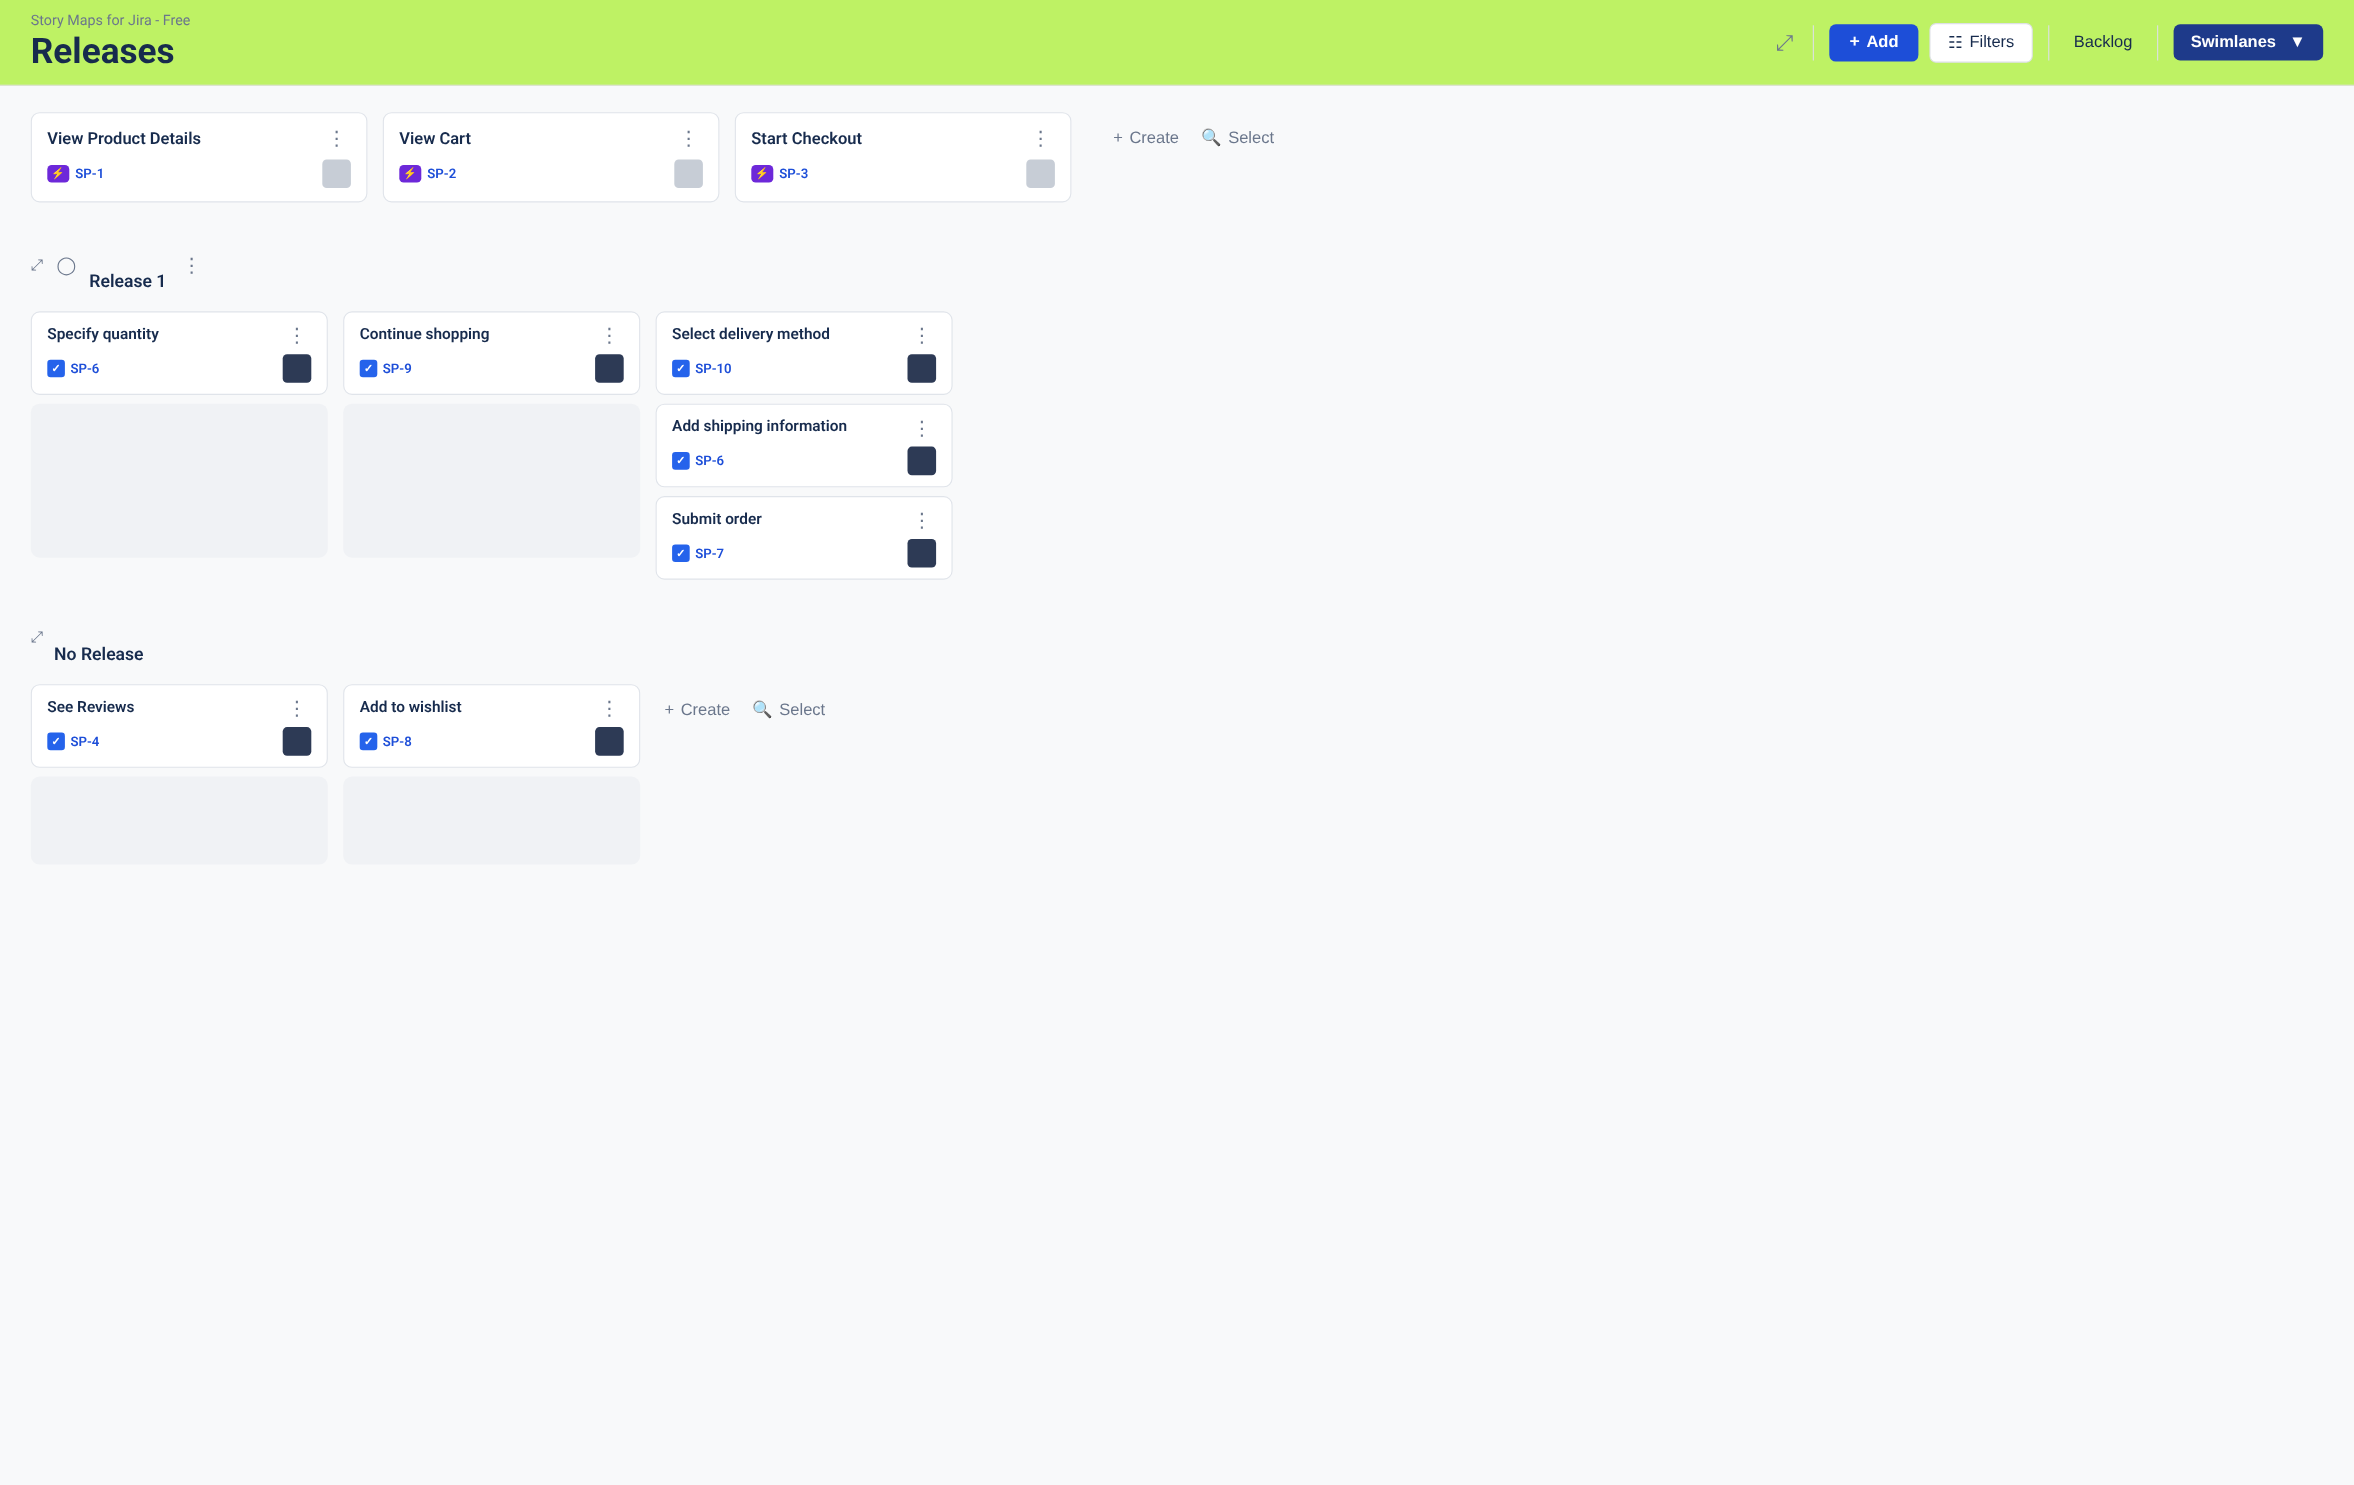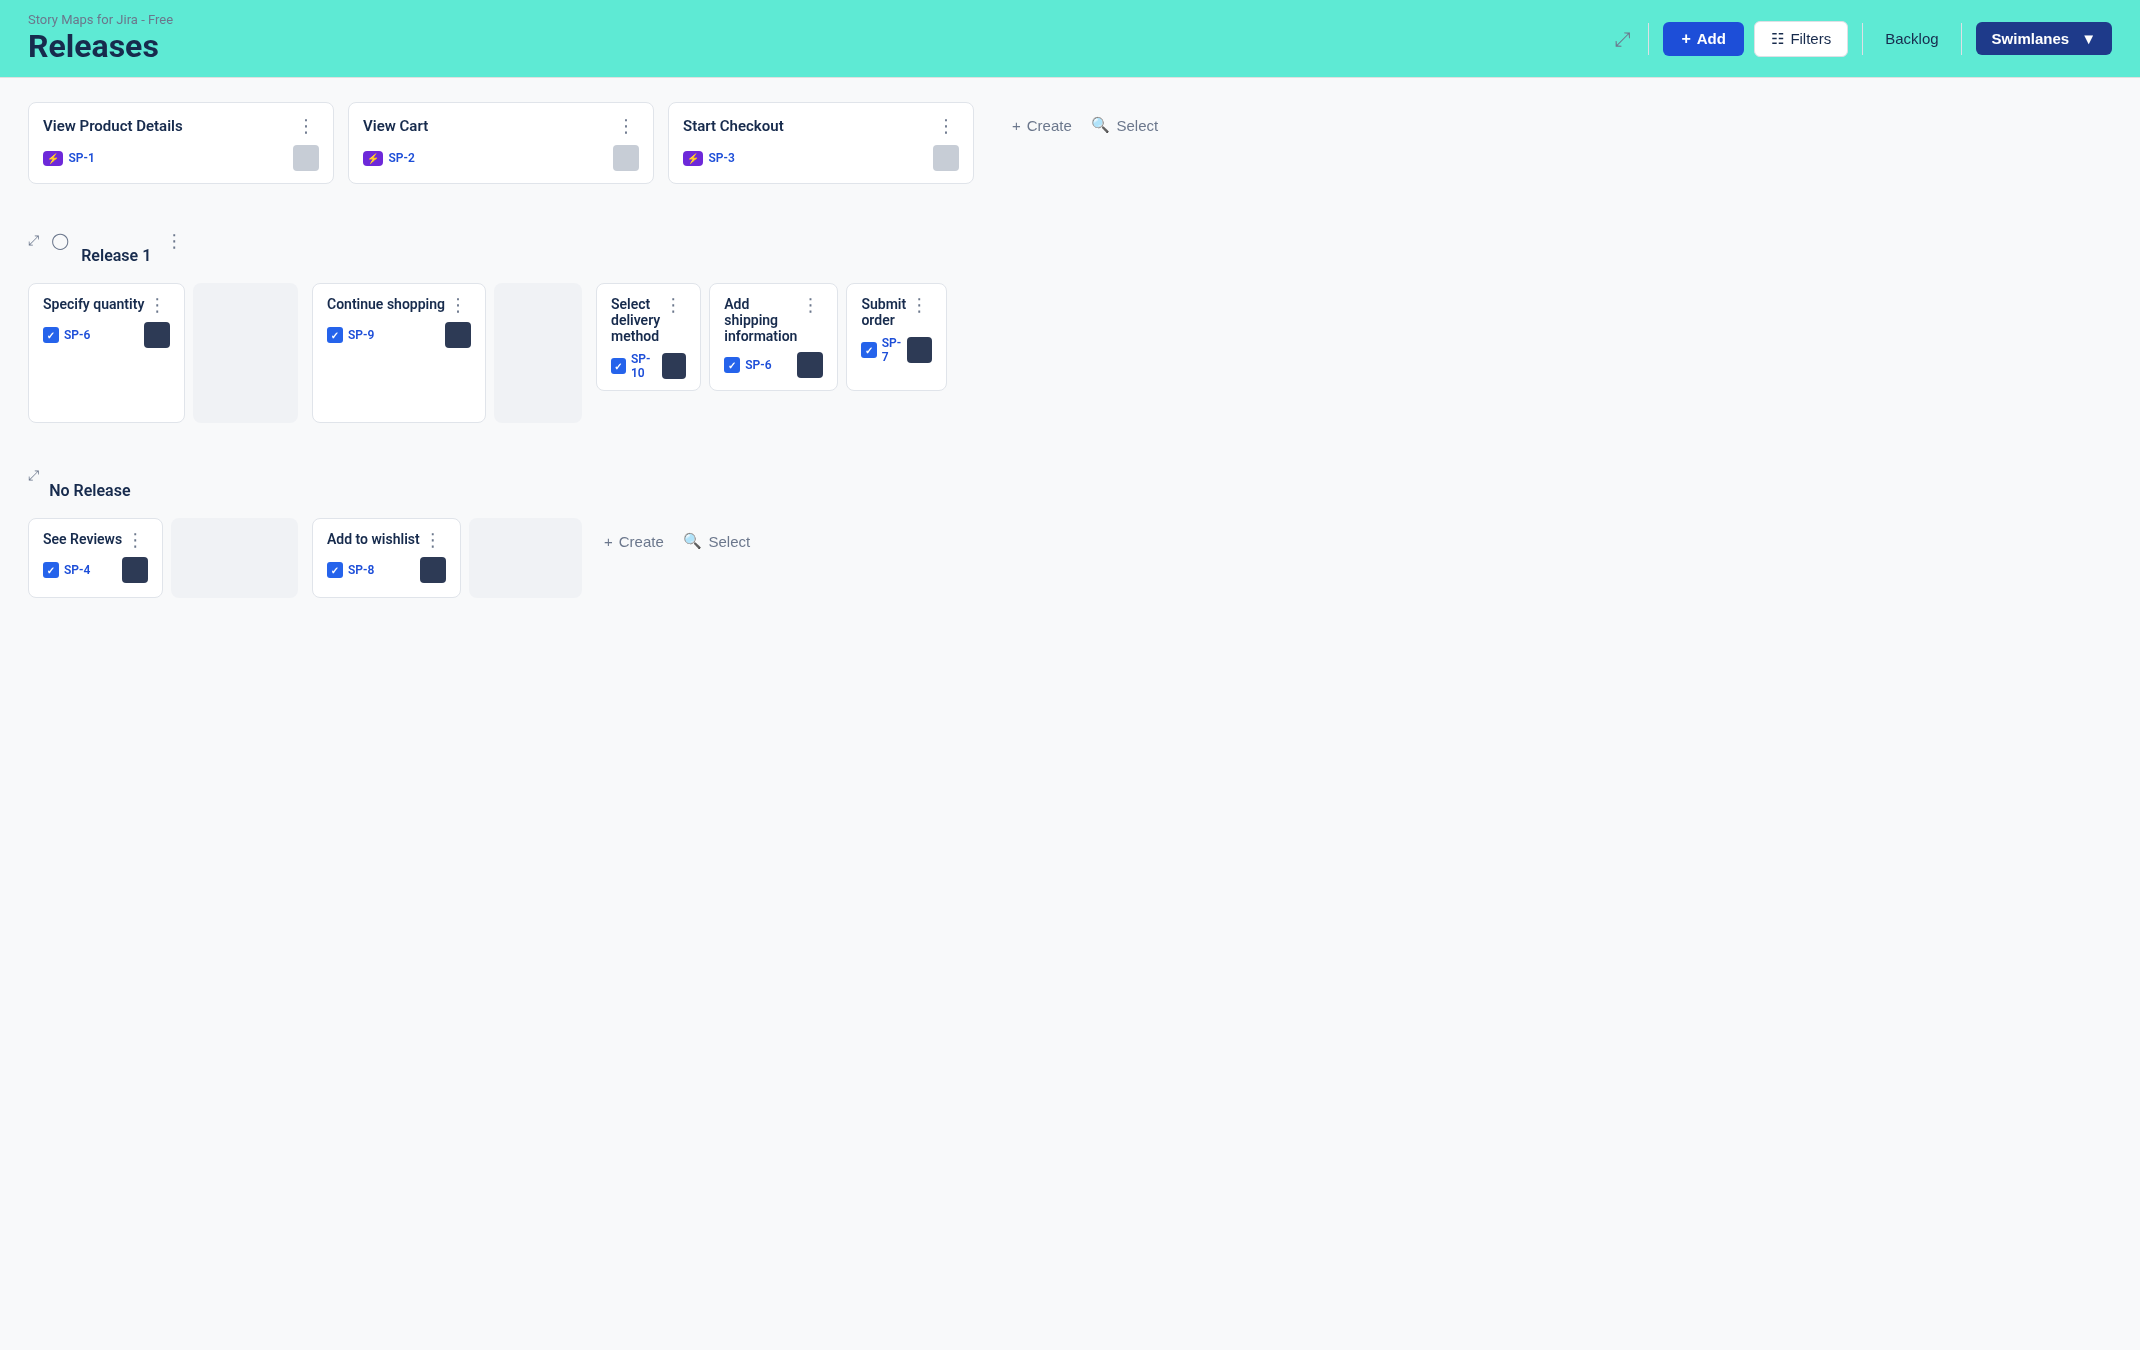--- a/index.html
+++ b/index.html
@@ -1,19 +1,19 @@
 <!DOCTYPE html>
 <html><head>
   <meta charset="utf-8">
   <style>
     * { box-sizing: border-box; margin: 0; padding: 0; }
     body { font-family: -apple-system, BlinkMacSystemFont, 'Segoe UI', Roboto, sans-serif; background: #f8f9fa; color: #172b4d; }
 
     .header {
-      background: #5eead4;
+      background: #bef264;
       border-bottom: 1px solid #e0e0e0;
       padding: 12px 28px 12px 28px;
       display: flex;
       align-items: center;
       justify-content: space-between;
     }
     .header-left {}
     .header-app-name { font-size: 13px; color: #6b778c; }
     .header-title { font-size: 32px; font-weight: 700; color: #172b4d; line-height: 1.2; }
     .header-right { display: flex; align-items: center; gap: 10px; }
@@ -195,21 +195,21 @@
     .swimlane-body {
       display: flex;
       gap: 14px;
       align-items: flex-start;
     }
 
     .story-column {
       width: 270px;
       flex-shrink: 0;
       display: flex;
-      flex-direction: row;
+      flex-direction: column;
       gap: 8px;
     }
 
     .story-card {
       background: #fff;
       border: 1px solid #e0e4ea;
       border-radius: 8px;
       padding: 12px 14px 10px 14px;
     }
 

